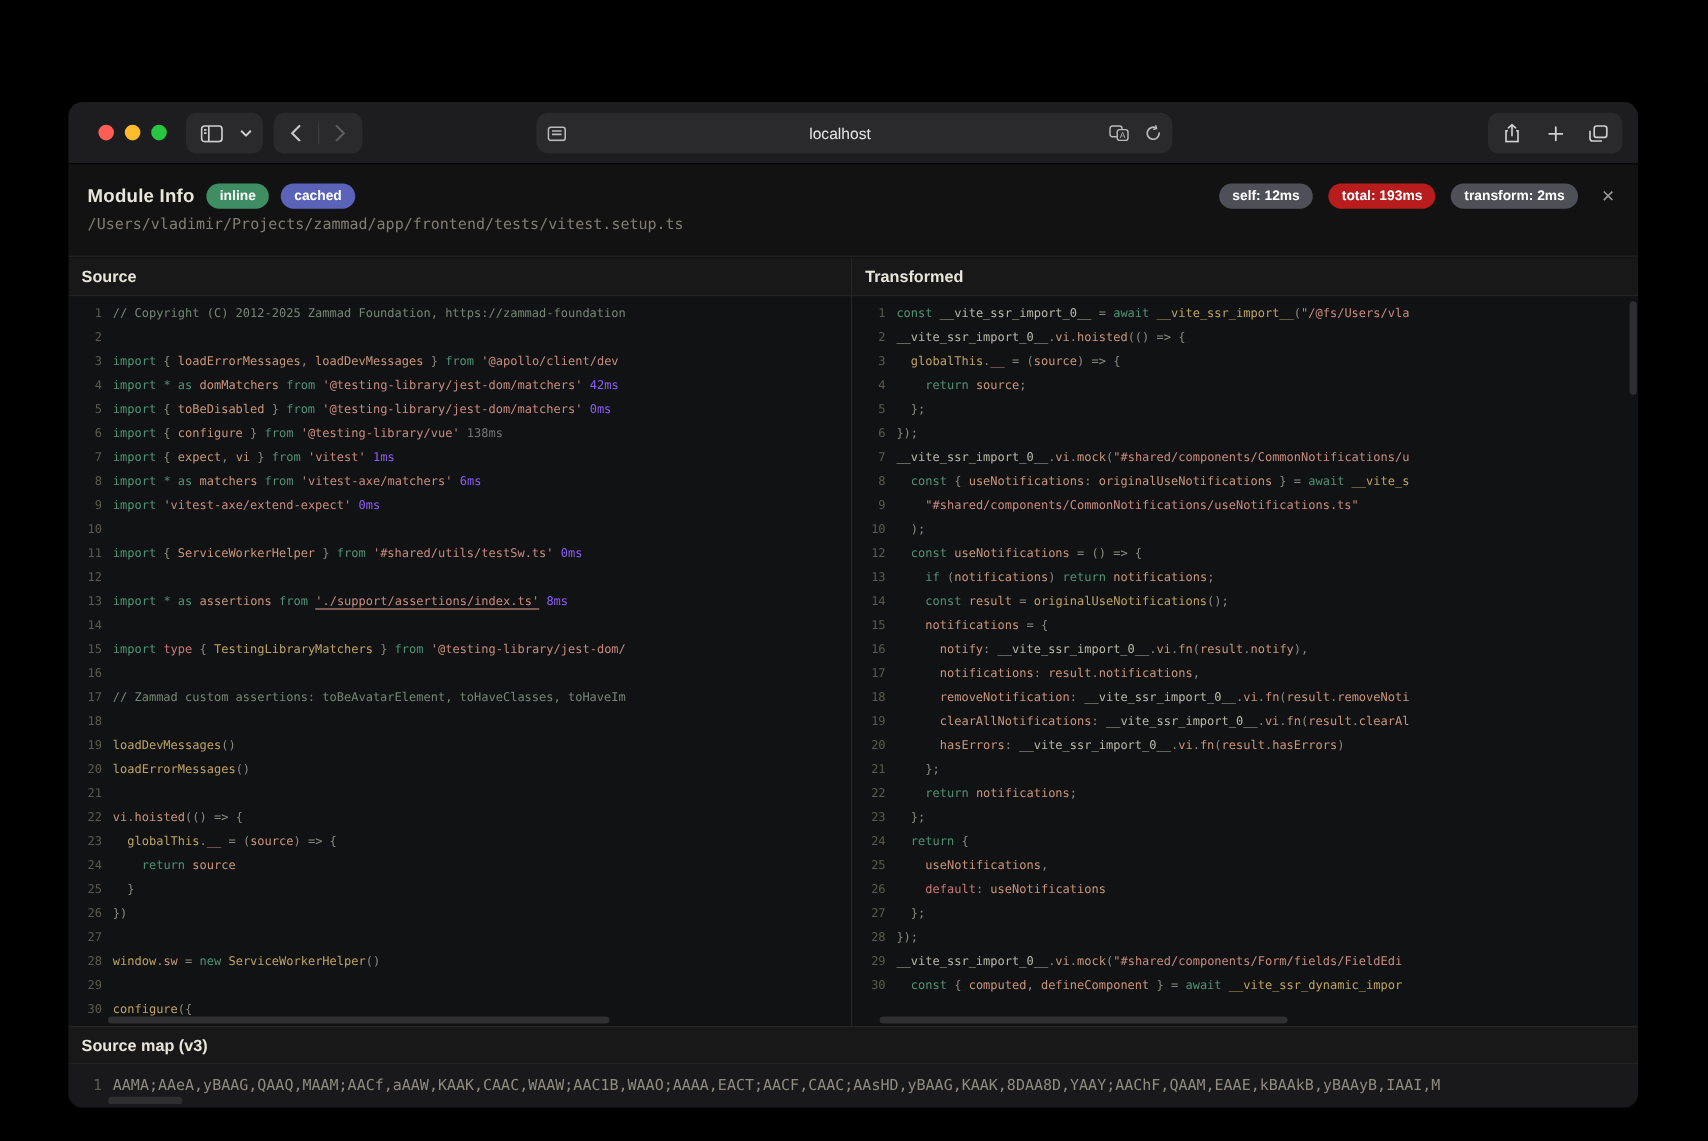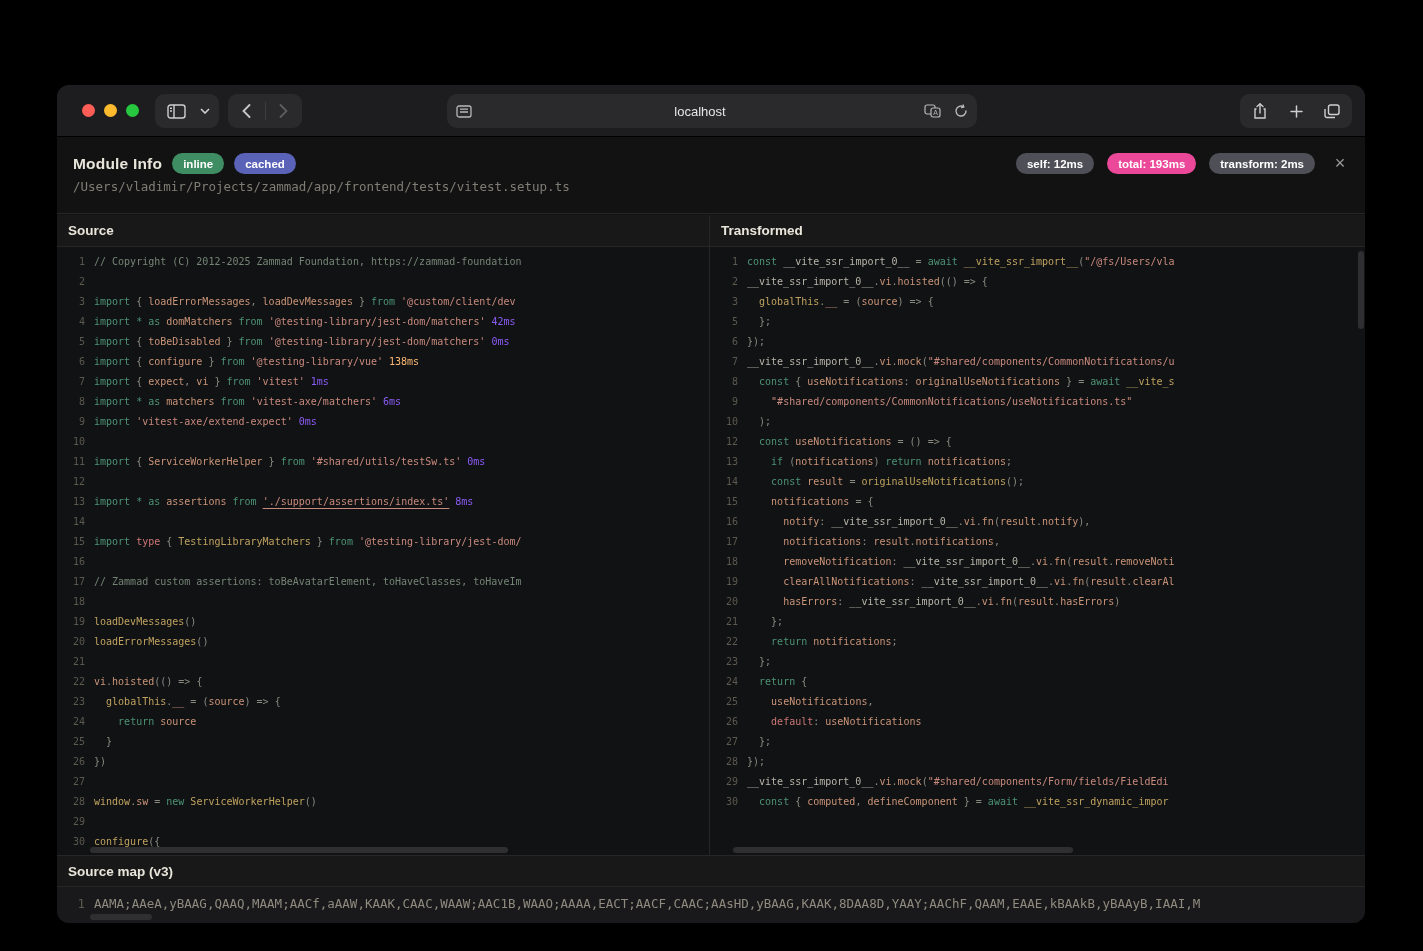--- a/index.html
+++ b/index.html
@@ -44,21 +44,21 @@
     display:flex; align-items:center; padding-left:11px;
     color:#e8e5da; font-size:13.5px; font-weight:700; }
   .code { padding-top:5px; background:#111214; position:absolute;
     top:32px; bottom:0; left:0; right:0; overflow:hidden;
     font-family:"DejaVu Sans Mono","Liberation Mono",monospace; font-size:10px; }
   .code-line { height:20px; line-height:20px; white-space:pre; }
   .ln { display:inline-block; width:28px; text-align:right; color:#5c594f;
     margin-right:9px; }
   .tk-k{color:#4d9375} .tk-s{color:#c98a7d} .tk-f{color:#bfa25f}
   .tk-v{color:#ca9478} .tk-p{color:#8a8a80} .tk-c{color:#758575}
-  .tk-n{color:#b8b5aa} .tk-t{color:#8b5cf6} .tk-o{color:#fdba74}
+  .tk-n{color:#b8b5aa} .tk-t{color:#8b5cf6} .tk-o{color:#737373}
   .tk-r{color:#cb7676} .tk-m{color:#8f8b7f}
   .tk-u{color:#c98a7d; text-decoration:underline; text-underline-offset:3px;}
   .hscroll { position:absolute; bottom:2px; height:6px; background:#2f2f31;
     border-radius:3px; }
   .vscroll { position:absolute; width:6px; background:#2f2f31; border-radius:3px; }
   
   .smap { position:absolute; bottom:0; left:0; right:0; height:68px; }
   .smap .pane-head { border-top:1px solid #262626; }
   .smap-body { position:absolute; top:32px; bottom:0; left:0; right:0;
     background:#19191b; overflow:hidden; padding-top:7px;
@@ -154,33 +154,33 @@
 
   <div class="mi-header">
     <div class="mi-row1">
       <span class="mi-title">Module Info</span>
       <span class="pill" style="background:#3f8e63">inline</span>
       <span class="pill" style="background:#5a63b8">cached</span>
     </div>
     <div class="mi-path">/Users/vladimir/Projects/zammad/app/frontend/tests/vitest.setup.ts</div>
     <div class="mi-metrics">
       <span class="pill" style="background:#4f4f57">self: 12ms</span>
-      <span class="pill" style="background:#ec4899">total: 193ms</span>
+      <span class="pill" style="background:#b91c1c">total: 193ms</span>
       <span class="pill" style="background:#4f4f57">transform: 2ms</span>
     </div>
     <div class="mi-close">×</div>
   </div>
 
   <div class="panes">
     <div class="pane src">
       <div class="pane-head">Source</div>
       <div class="code" id="source-code">
           <div class="code-line"><span class="ln">1</span><span class="tk-c">// Copyright (C) 2012-2025 Zammad Foundation, https://zammad-foundation</span></div>
           <div class="code-line"><span class="ln">2</span></div>
-          <div class="code-line"><span class="ln">3</span><span class="tk-k">import</span><span class="tk-p"> { </span><span class="tk-v">loadErrorMessages</span><span class="tk-p">, </span><span class="tk-v">loadDevMessages</span><span class="tk-p"> } </span><span class="tk-k">from</span><span class="tk-p"> </span><span class="tk-s">'@custom/client/dev</span></div>
+          <div class="code-line"><span class="ln">3</span><span class="tk-k">import</span><span class="tk-p"> { </span><span class="tk-v">loadErrorMessages</span><span class="tk-p">, </span><span class="tk-v">loadDevMessages</span><span class="tk-p"> } </span><span class="tk-k">from</span><span class="tk-p"> </span><span class="tk-s">'@apollo/client/dev</span></div>
           <div class="code-line"><span class="ln">4</span><span class="tk-k">import</span><span class="tk-p"> </span><span class="tk-k">*</span><span class="tk-p"> </span><span class="tk-k">as</span><span class="tk-p"> </span><span class="tk-v">domMatchers</span><span class="tk-p"> </span><span class="tk-k">from</span><span class="tk-p"> </span><span class="tk-s">'@testing-library/jest-dom/matchers'</span><span class="tk-t"> 42ms</span></div>
           <div class="code-line"><span class="ln">5</span><span class="tk-k">import</span><span class="tk-p"> { </span><span class="tk-v">toBeDisabled</span><span class="tk-p"> } </span><span class="tk-k">from</span><span class="tk-p"> </span><span class="tk-s">'@testing-library/jest-dom/matchers'</span><span class="tk-t"> 0ms</span></div>
           <div class="code-line"><span class="ln">6</span><span class="tk-k">import</span><span class="tk-p"> { </span><span class="tk-v">configure</span><span class="tk-p"> } </span><span class="tk-k">from</span><span class="tk-p"> </span><span class="tk-s">'@testing-library/vue'</span><span class="tk-o"> 138ms</span></div>
           <div class="code-line"><span class="ln">7</span><span class="tk-k">import</span><span class="tk-p"> { </span><span class="tk-v">expect</span><span class="tk-p">, </span><span class="tk-v">vi</span><span class="tk-p"> } </span><span class="tk-k">from</span><span class="tk-p"> </span><span class="tk-s">'vitest'</span><span class="tk-t"> 1ms</span></div>
           <div class="code-line"><span class="ln">8</span><span class="tk-k">import</span><span class="tk-p"> </span><span class="tk-k">*</span><span class="tk-p"> </span><span class="tk-k">as</span><span class="tk-p"> </span><span class="tk-v">matchers</span><span class="tk-p"> </span><span class="tk-k">from</span><span class="tk-p"> </span><span class="tk-s">'vitest-axe/matchers'</span><span class="tk-t"> 6ms</span></div>
           <div class="code-line"><span class="ln">9</span><span class="tk-k">import</span><span class="tk-p"> </span><span class="tk-s">'vitest-axe/extend-expect'</span><span class="tk-t"> 0ms</span></div>
           <div class="code-line"><span class="ln">10</span></div>
           <div class="code-line"><span class="ln">11</span><span class="tk-k">import</span><span class="tk-p"> { </span><span class="tk-v">ServiceWorkerHelper</span><span class="tk-p"> } </span><span class="tk-k">from</span><span class="tk-p"> </span><span class="tk-s">'#shared/utils/testSw.ts'</span><span class="tk-t"> 0ms</span></div>
           <div class="code-line"><span class="ln">12</span></div>
           <div class="code-line"><span class="ln">13</span><span class="tk-k">import</span><span class="tk-p"> </span><span class="tk-k">*</span><span class="tk-p"> </span><span class="tk-k">as</span><span class="tk-p"> </span><span class="tk-v">assertions</span><span class="tk-p"> </span><span class="tk-k">from</span><span class="tk-p"> </span><span class="tk-u">'./support/assertions/index.ts'</span><span class="tk-t"> 8ms</span></div>
@@ -203,20 +203,21 @@
           <div class="code-line"><span class="ln">30</span><span class="tk-f">configure</span><span class="tk-p">({</span></div>
         </div>
       <div class="hscroll" style="left:33px; width:418px;"></div>
     </div>
     <div class="pane tr">
       <div class="pane-head">Transformed</div>
       <div class="code" id="transformed-code">
           <div class="code-line"><span class="ln">1</span><span class="tk-k">const</span><span class="tk-p"> </span><span class="tk-n">__vite_ssr_import_0__</span><span class="tk-p"> = </span><span class="tk-k">await</span><span class="tk-p"> </span><span class="tk-f">__vite_ssr_import__</span><span class="tk-p">(</span><span class="tk-s">"/@fs/Users/vla</span></div>
           <div class="code-line"><span class="ln">2</span><span class="tk-n">__vite_ssr_import_0__</span><span class="tk-p">.</span><span class="tk-v">vi</span><span class="tk-p">.</span><span class="tk-v">hoisted</span><span class="tk-p">(() =&gt; {</span></div>
           <div class="code-line"><span class="ln">3</span><span class="tk-p">  </span><span class="tk-f">globalThis</span><span class="tk-p">.</span><span class="tk-v">__</span><span class="tk-p"> = (</span><span class="tk-v">source</span><span class="tk-p">) =&gt; {</span></div>
+          <div class="code-line"><span class="ln">4</span><span class="tk-p">    </span><span class="tk-k">return</span><span class="tk-p"> </span><span class="tk-v">source</span><span class="tk-p">;</span></div>
           <div class="code-line"><span class="ln">5</span><span class="tk-p">  };</span></div>
           <div class="code-line"><span class="ln">6</span><span class="tk-p">});</span></div>
           <div class="code-line"><span class="ln">7</span><span class="tk-n">__vite_ssr_import_0__</span><span class="tk-p">.</span><span class="tk-v">vi</span><span class="tk-p">.</span><span class="tk-v">mock</span><span class="tk-p">(</span><span class="tk-s">"#shared/components/CommonNotifications/u</span></div>
           <div class="code-line"><span class="ln">8</span><span class="tk-p">  </span><span class="tk-k">const</span><span class="tk-p"> { </span><span class="tk-v">useNotifications</span><span class="tk-p">: </span><span class="tk-v">originalUseNotifications</span><span class="tk-p"> } = </span><span class="tk-k">await</span><span class="tk-p"> </span><span class="tk-f">__vite_s</span></div>
           <div class="code-line"><span class="ln">9</span><span class="tk-p">    </span><span class="tk-s">"#shared/components/CommonNotifications/useNotifications.ts"</span></div>
           <div class="code-line"><span class="ln">10</span><span class="tk-p">  );</span></div>
           <div class="code-line"><span class="ln">12</span><span class="tk-p">  </span><span class="tk-k">const</span><span class="tk-p"> </span><span class="tk-v">useNotifications</span><span class="tk-p"> = () =&gt; {</span></div>
           <div class="code-line"><span class="ln">13</span><span class="tk-p">    </span><span class="tk-k">if</span><span class="tk-p"> (</span><span class="tk-v">notifications</span><span class="tk-p">) </span><span class="tk-k">return</span><span class="tk-p"> </span><span class="tk-v">notifications</span><span class="tk-p">;</span></div>
           <div class="code-line"><span class="ln">14</span><span class="tk-p">    </span><span class="tk-k">const</span><span class="tk-p"> </span><span class="tk-v">result</span><span class="tk-p"> = </span><span class="tk-f">originalUseNotifications</span><span class="tk-p">();</span></div>
           <div class="code-line"><span class="ln">15</span><span class="tk-p">    </span><span class="tk-v">notifications</span><span class="tk-p"> = {</span></div>

